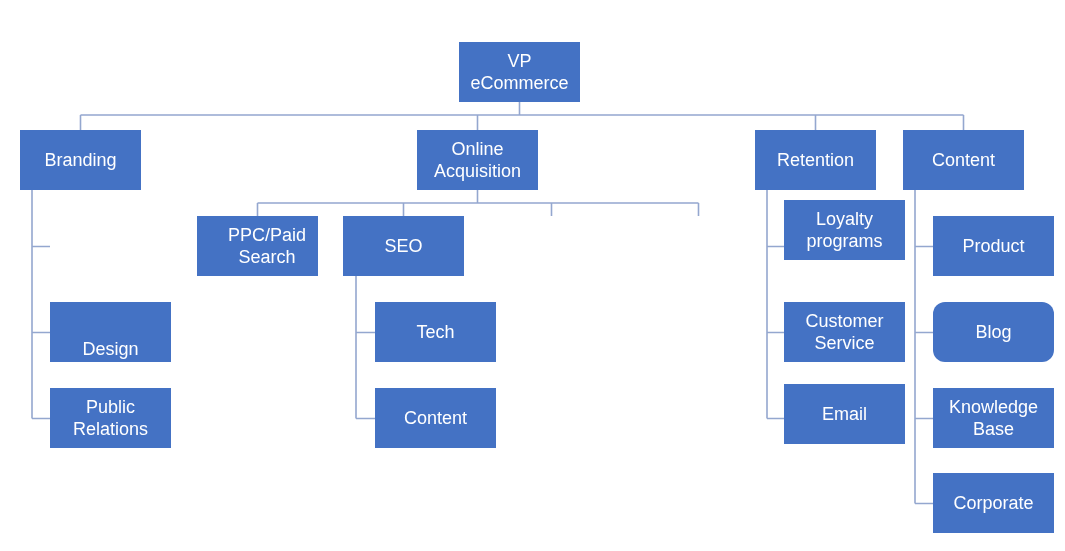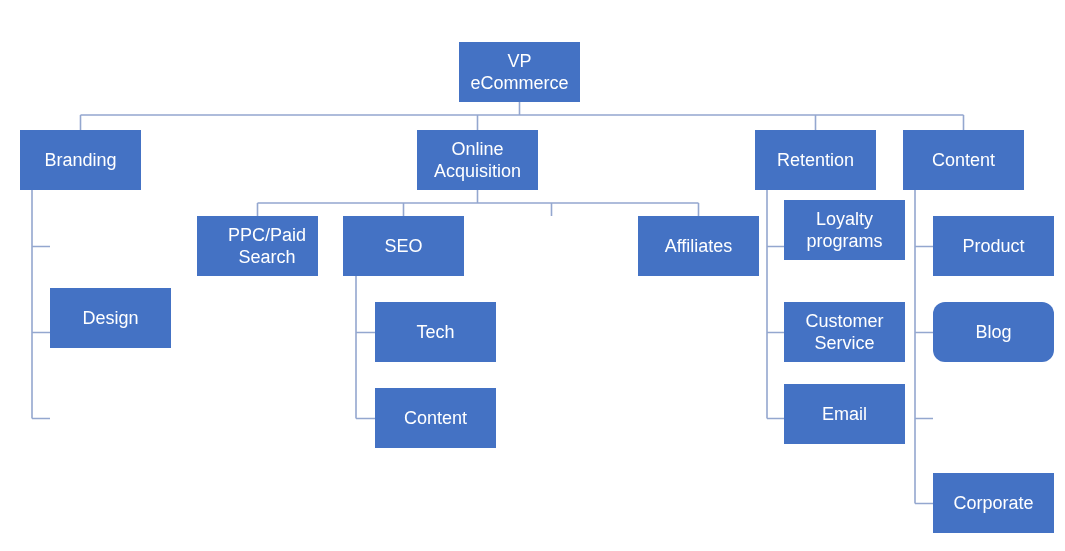--- a/index.html
+++ b/index.html
@@ -49,21 +49,21 @@
     padding: 2px 5px;
     box-sizing: border-box;
   }
   
   .n0  { left: 459px; top: 42px;  }
   .n1  { left: 20px;  top: 130px; }
   .n2  { left: 417px; top: 130px; }
   .n3  { left: 755px; top: 130px; }
   .n4  { left: 903px; top: 130px; }
   .n5  { left: 50px;  top: 216px; }
-  .n6  { left: 50px;  top: 288px; }
+  .n6  { left: 50px;  top: 302px; align-items: flex-end; }
   .n7  { left: 50px;  top: 388px; }
   .n8  { left: 197px; top: 216px; padding-left: 24px; }
   .n9  { left: 343px; top: 216px; }
   .n10 { left: 491px; top: 216px; }
   .n11 { left: 638px; top: 216px; }
   .n12 { left: 375px; top: 302px; }
   .n13 { left: 375px; top: 388px; }
   .n14 { left: 784px; top: 200px; }
   .n15 { left: 784px; top: 302px; }
   .n16 { left: 784px; top: 384px; }
@@ -103,28 +103,28 @@
     </div>
   <div class="node n3">
       <span>Retention</span>
     </div>
   <div class="node n4">
       <span>Content</span>
     </div>
   <div class="node n6">
       <span>Design</span>
     </div>
+  <div class="node n7">
+      <span>Public Relations</span>
+    </div>
   <div class="node n8">
       <span>PPC/Paid Search</span>
     </div>
   <div class="node n9">
       <span>SEO</span>
-    </div>
-  <div class="node n11">
-      <span>Affiliates</span>
     </div>
   <div class="node n12">
       <span>Tech</span>
     </div>
   <div class="node n13">
       <span>Content</span>
     </div>
   <div class="node n14">
       <span>Loyalty programs</span>
     </div>
@@ -133,17 +133,20 @@
     </div>
   <div class="node n16">
       <span>Email</span>
     </div>
   <div class="node n17">
       <span>Product</span>
     </div>
   <div class="node n18">
       <span>Blog</span>
     </div>
+  <div class="node n19">
+      <span>Knowledge Base</span>
+    </div>
   <div class="node n20">
       <span>Corporate</span>
     </div>
 
 </div>
 
 </body></html>

